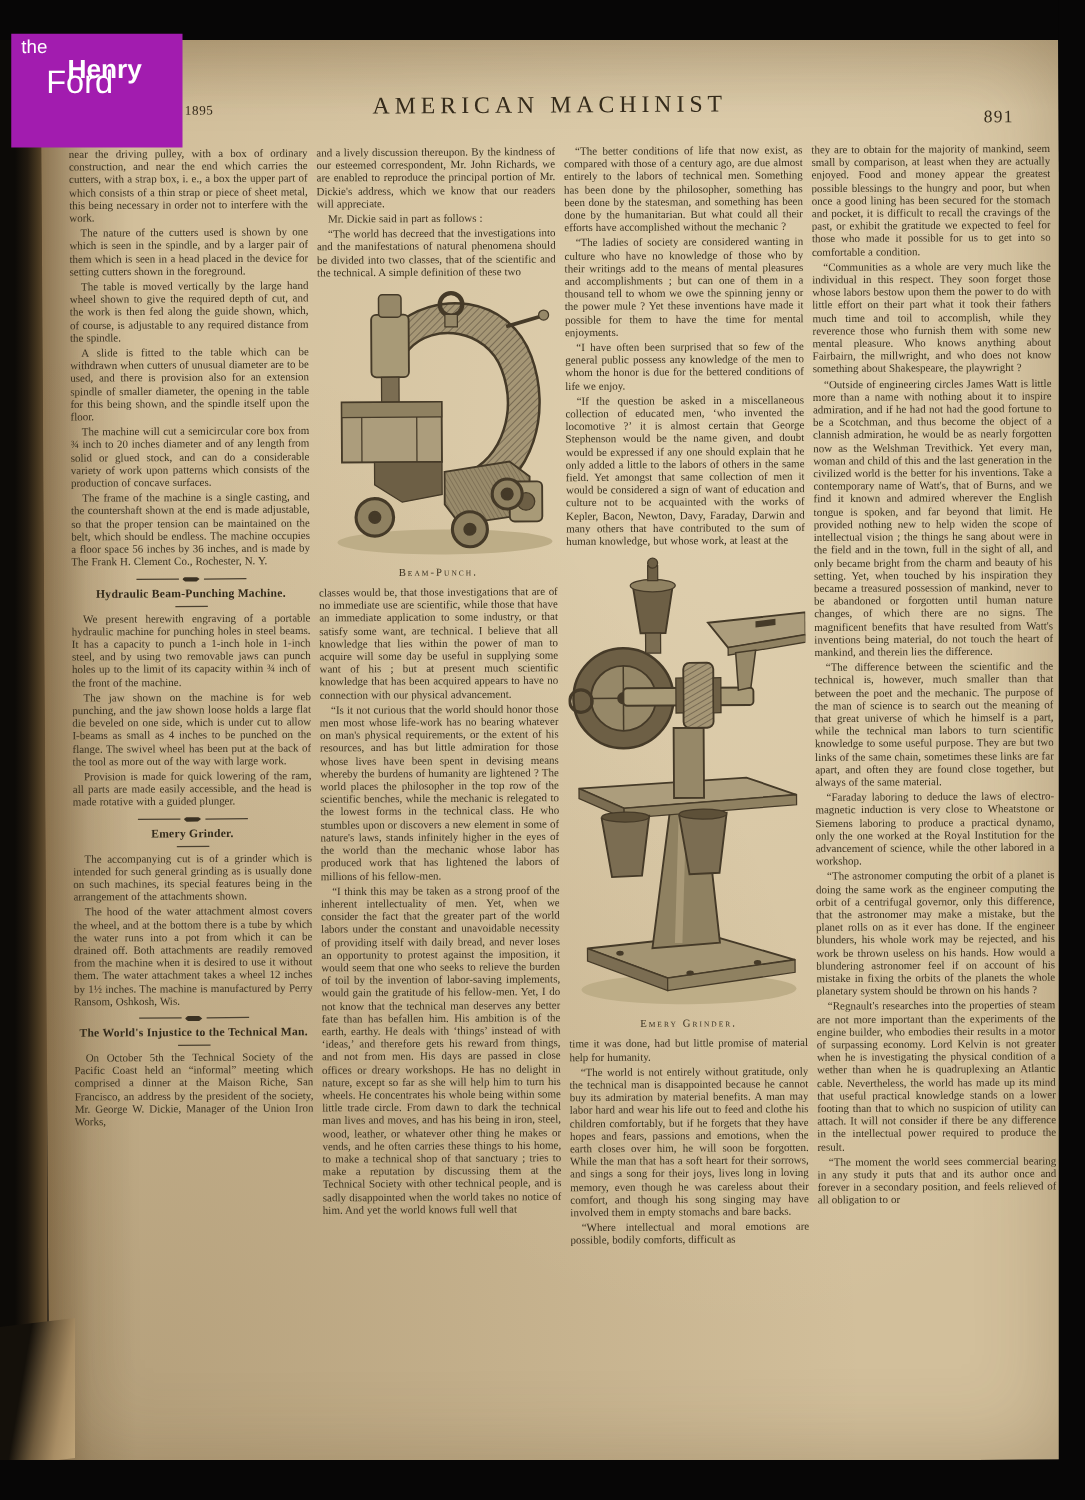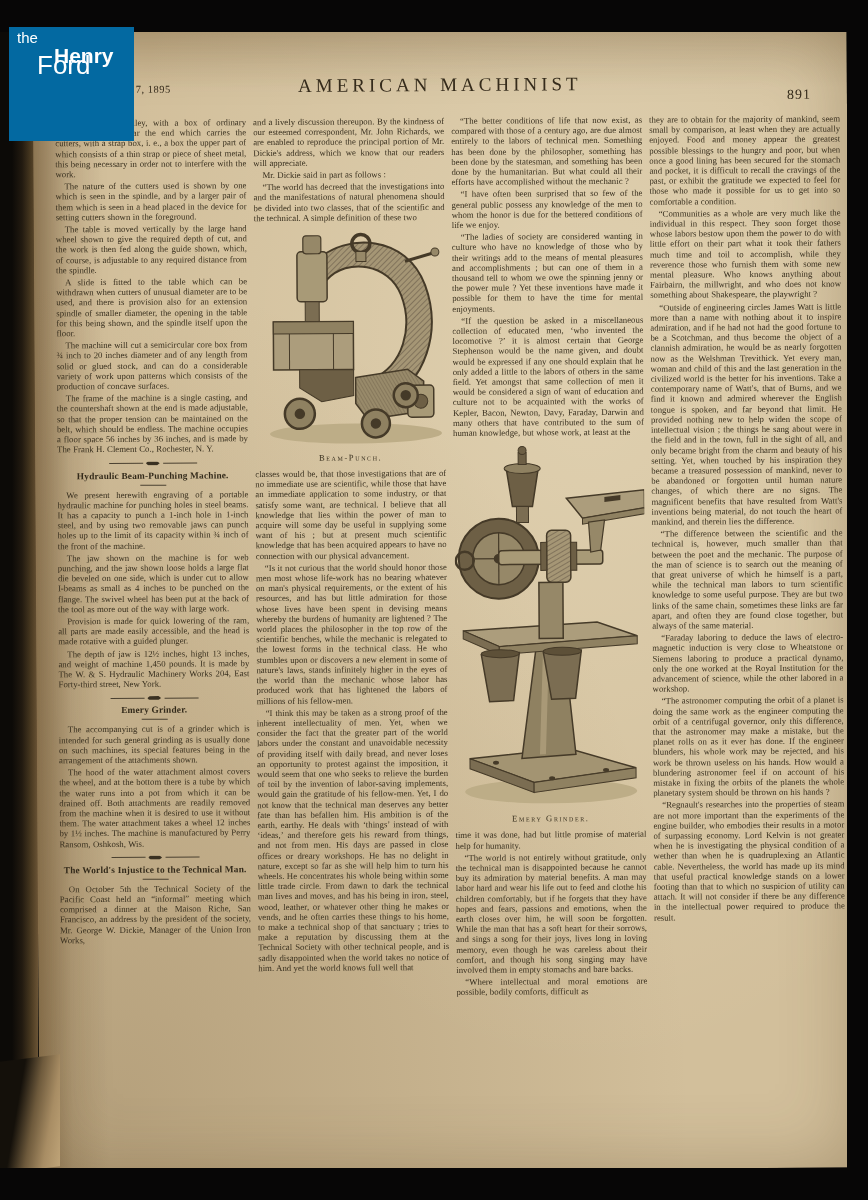--- a/index.html
+++ b/index.html
@@ -29,22 +29,22 @@
     background:
       radial-gradient(ellipse at 68% 28%, rgba(255,248,224,0.30), transparent 62%),
       radial-gradient(ellipse at 10% 95%, rgba(110,84,46,0.28), transparent 55%),
       linear-gradient(90deg, rgba(92,64,30,0.50), rgba(92,64,30,0.14) 34px, transparent 70px),
       linear-gradient(180deg, rgba(120,92,52,0.25), transparent 60px),
       #d2bf9b;
     box-shadow:inset 0 0 70px rgba(84,60,28,.30);
   }
   
   #logo{
-    position:absolute;left:9px;top:27px;width:125px;height:114px;z-index:6;
-    background:#0369a1;color:#fff;font-family:"Liberation Sans", sans-serif;
+    position:absolute;left:9px;top:27px;width:125px;height:91px;z-index:6;
+    background:#a21caf;color:#fff;font-family:"Liberation Sans", sans-serif;padding-left:12px;
   }
   .logo-the{position:absolute;left:8px;top:2px;font-size:15px;font-weight:normal;}
   .logo-henry{position:absolute;left:45px;top:17px;font-size:21px;font-weight:bold;}
   .logo-ford{position:absolute;left:28px;top:23px;font-size:26px;font-weight:normal;}
   
   #page-header{position:absolute;left:0;top:44px;width:100%;height:30px;color:#362c1c;}
   .issue-date{position:absolute;left:54px;top:8px;font-size:10.5px;font-variant:small-caps;letter-spacing:.5px;}
   .masthead-title{position:absolute;left:0;top:0;width:100%;text-align:center;font-size:19px;letter-spacing:4px;color:#352b1b;}
   .page-number{position:absolute;right:36px;top:15px;font-size:14px;letter-spacing:1px;}
   
@@ -99,21 +99,20 @@
           <span class="divider-diamond"></span>
           <span class="divider-line"></span>
         </div>
         <div class="heading-wrap">
           <h2 class="article-heading">Hydraulic Beam-Punching Machine.</h2>
           <div class="heading-rule"></div>
         </div>
         <p class="para">We present herewith engraving of a portable hydraulic machine for punching holes in steel beams. It has a capacity to punch a 1-inch hole in 1-inch steel, and by using two removable jaws can punch holes up to the limit of its capacity within ¾ inch of the front of the machine.</p>
         <p class="para">The jaw shown on the machine is for web punching, and the jaw shown loose holds a large flat die beveled on one side, which is under cut to allow I-beams as small as 4 inches to be punched on the flange. The swivel wheel has been put at the back of the tool as more out of the way with large work.</p>
         <p class="para">Provision is made for quick lowering of the ram, all parts are made easily accessible, and the head is made rotative with a guided plunger.</p>
-        <p class="para">The depth of jaw is 12½ inches, hight 13 inches, and weight of machine 1,450 pounds. It is made by The W. &amp; S. Hydraulic Machinery Works 204, East Forty-third street, New York.</p>
         <div class="divider">
           <span class="divider-line"></span>
           <span class="divider-diamond"></span>
           <span class="divider-line"></span>
         </div>
         <div class="heading-wrap">
           <h2 class="article-heading">Emery Grinder.</h2>
           <div class="heading-rule"></div>
         </div>
         <p class="para">The accompanying cut is of a grinder which is intended for such general grinding as is usually done on such machines, its special features being in the arrangement of the attachments shown.</p>
@@ -172,22 +171,22 @@
       </g>
     </svg>
     <div class="figure-caption">Beam-Punch.</div>
   </div>
         <p class="para noindent">classes would be, that those investigations that are of no immediate use are scientific, while those that have an immediate application to some industry, or that satisfy some want, are technical. I believe that all knowledge that lies within the power of man to acquire will some day be useful in supplying some want of his ; but at present much scientific knowledge that has been acquired appears to have no connection with our physical advancement.</p>
         <p class="para">“Is it not curious that the world should honor those men most whose life-work has no bearing whatever on man's physical requirements, or the extent of his resources, and has but little admiration for those whose lives have been spent in devising means whereby the burdens of humanity are lightened ? The world places the philosopher in the top row of the scientific benches, while the mechanic is relegated to the lowest forms in the technical class. He who stumbles upon or discovers a new element in some of nature's laws, stands infinitely higher in the eyes of the world than the mechanic whose labor has produced work that has lightened the labors of millions of his fellow-men.</p>
         <p class="para">“I think this may be taken as a strong proof of the inherent intellectuality of men. Yet, when we consider the fact that the greater part of the world labors under the constant and unavoidable necessity of providing itself with daily bread, and never loses an opportunity to protest against the imposition, it would seem that one who seeks to relieve the burden of toil by the invention of labor-saving implements, would gain the gratitude of his fellow-men. Yet, I do not know that the technical man deserves any better fate than has befallen him. His ambition is of the earth, earthy. He deals with ‘things’ instead of with ‘ideas,’ and therefore gets his reward from things, and not from men. His days are passed in close offices or dreary workshops. He has no delight in nature, except so far as she will help him to turn his wheels. He concentrates his whole being within some little trade circle. From dawn to dark the technical man lives and moves, and has his being in iron, steel, wood, leather, or whatever other thing he makes or vends, and he often carries these things to his home, to make a technical shop of that sanctuary ; tries to make a reputation by discussing them at the Technical Society with other technical people, and is sadly disappointed when the world takes no notice of him. And yet the world knows full well that</p>
       </div>
     <div class="column">
         <p class="para">“The better conditions of life that now exist, as compared with those of a century ago, are due almost entirely to the labors of technical men. Something has been done by the philosopher, something has been done by the statesman, and something has been done by the humanitarian. But what could all their efforts have accomplished without the mechanic ?</p>
+        <p class="para">“The ladies of society are considered wanting in culture who have no knowledge of those who by their writings add to the means of mental pleasures and accomplishments ; but can one of them in a thousand tell to whom we owe the spinning jenny or the power mule ? Yet these inventions have made it possible for them to have the time for mental enjoyments.</p>
         <p class="para">“I have often been surprised that so few of the general public possess any knowledge of the men to whom the honor is due for the bettered conditions of life we enjoy.</p>
-        <p class="para">“The ladies of society are considered wanting in culture who have no knowledge of those who by their writings add to the means of mental pleasures and accomplishments ; but can one of them in a thousand tell to whom we owe the spinning jenny or the power mule ? Yet these inventions have made it possible for them to have the time for mental enjoyments.</p>
         <p class="para">“If the question be asked in a miscellaneous collection of educated men, ‘who invented the locomotive ?’ it is almost certain that George Stephenson would be the name given, and doubt would be expressed if any one should explain that he only added a little to the labors of others in the same field. Yet amongst that same collection of men it would be considered a sign of want of education and culture not to be acquainted with the works of Kepler, Bacon, Newton, Davy, Faraday, Darwin and many others that have contributed to the sum of human knowledge, but whose work, at least at the</p>
         <div class="figure" id="fig-emery-grinder">
     <svg viewBox="0 0 190 368" width="190" height="368">
       <defs>
         <pattern id="h3" width="4" height="4" patternUnits="userSpaceOnUse" patternTransform="rotate(60)">
           <rect width="4" height="4" fill="#a59675"></rect>
           <line x1="0" y1="0" x2="0" y2="4" stroke="#5d5140" stroke-width="1"></line>
         </pattern>
       </defs>
       <ellipse cx="95" cy="349" rx="86" ry="12" fill="#bdad87"></ellipse>
@@ -234,20 +233,21 @@
         <p class="para">“Where intellectual and moral emotions are possible, bodily comforts, difficult as</p>
       </div>
     <div class="column">
         <p class="para noindent">they are to obtain for the majority of mankind, seem small by comparison, at least when they are actually enjoyed. Food and money appear the greatest possible blessings to the hungry and poor, but when once a good lining has been secured for the stomach and pocket, it is difficult to recall the cravings of the past, or exhibit the gratitude we expected to feel for those who made it possible for us to get into so comfortable a condition.</p>
         <p class="para">“Communities as a whole are very much like the individual in this respect. They soon forget those whose labors bestow upon them the power to do with little effort on their part what it took their fathers much time and toil to accomplish, while they reverence those who furnish them with some new mental pleasure. Who knows anything about Fairbairn, the millwright, and who does not know something about Shakespeare, the playwright ?</p>
         <p class="para">“Outside of engineering circles James Watt is little more than a name with nothing about it to inspire admiration, and if he had not had the good fortune to be a Scotchman, and thus become the object of a clannish admiration, he would be as nearly forgotten now as the Welshman Trevithick. Yet every man, woman and child of this and the last generation in the civilized world is the better for his inventions. Take a contemporary name of Watt's, that of Burns, and we find it known and admired wherever the English tongue is spoken, and far beyond that limit. He provided nothing new to help widen the scope of intellectual vision ; the things he sang about were in the field and in the town, full in the sight of all, and only became bright from the charm and beauty of his setting. Yet, when touched by his inspiration they became a treasured possession of mankind, never to be abandoned or forgotten until human nature changes, of which there are no signs. The magnificent benefits that have resulted from Watt's inventions being material, do not touch the heart of mankind, and therein lies the difference.</p>
         <p class="para">“The difference between the scientific and the technical is, however, much smaller than that between the poet and the mechanic. The purpose of the man of science is to search out the meaning of that great universe of which he himself is a part, while the technical man labors to turn scientific knowledge to some useful purpose. They are but two links of the same chain, sometimes these links are far apart, and often they are found close together, but always of the same material.</p>
         <p class="para">“Faraday laboring to deduce the laws of electro-magnetic induction is very close to Wheatstone or Siemens laboring to produce a practical dynamo, only the one worked at the Royal Institution for the advancement of science, while the other labored in a workshop.</p>
         <p class="para">“The astronomer computing the orbit of a planet is doing the same work as the engineer computing the orbit of a centrifugal governor, only this difference, that the astronomer may make a mistake, but the planet rolls on as it ever has done. If the engineer blunders, his whole work may be rejected, and his work be thrown useless on his hands. How would a blundering astronomer feel if on account of his mistake in fixing the orbits of the planets the whole planetary system should be thrown on his hands ?</p>
         <p class="para">“Regnault's researches into the properties of steam are not more important than the experiments of the engine builder, who embodies their results in a motor of surpassing economy. Lord Kelvin is not greater when he is investigating the physical condition of a wether than when he is quadruplexing an Atlantic cable. Nevertheless, the world has made up its mind that useful practical knowledge stands on a lower footing than that to which no suspicion of utility can attach. It will not consider if there be any difference in the intellectual power required to produce the result.</p>
+        <p class="para">“The moment the world sees commercial bearing in any study it puts that and its author once and forever in a secondary position, and feels relieved of all obligation to or</p>
       </div>
   </div>
 </div>
 
 <div id="strip-top" class="strip"></div>
 <div id="strip-right" class="strip"></div>
 <div id="strip-bottom" class="strip"></div>
 
 <div id="logo">
   <span class="logo-the">the</span>

